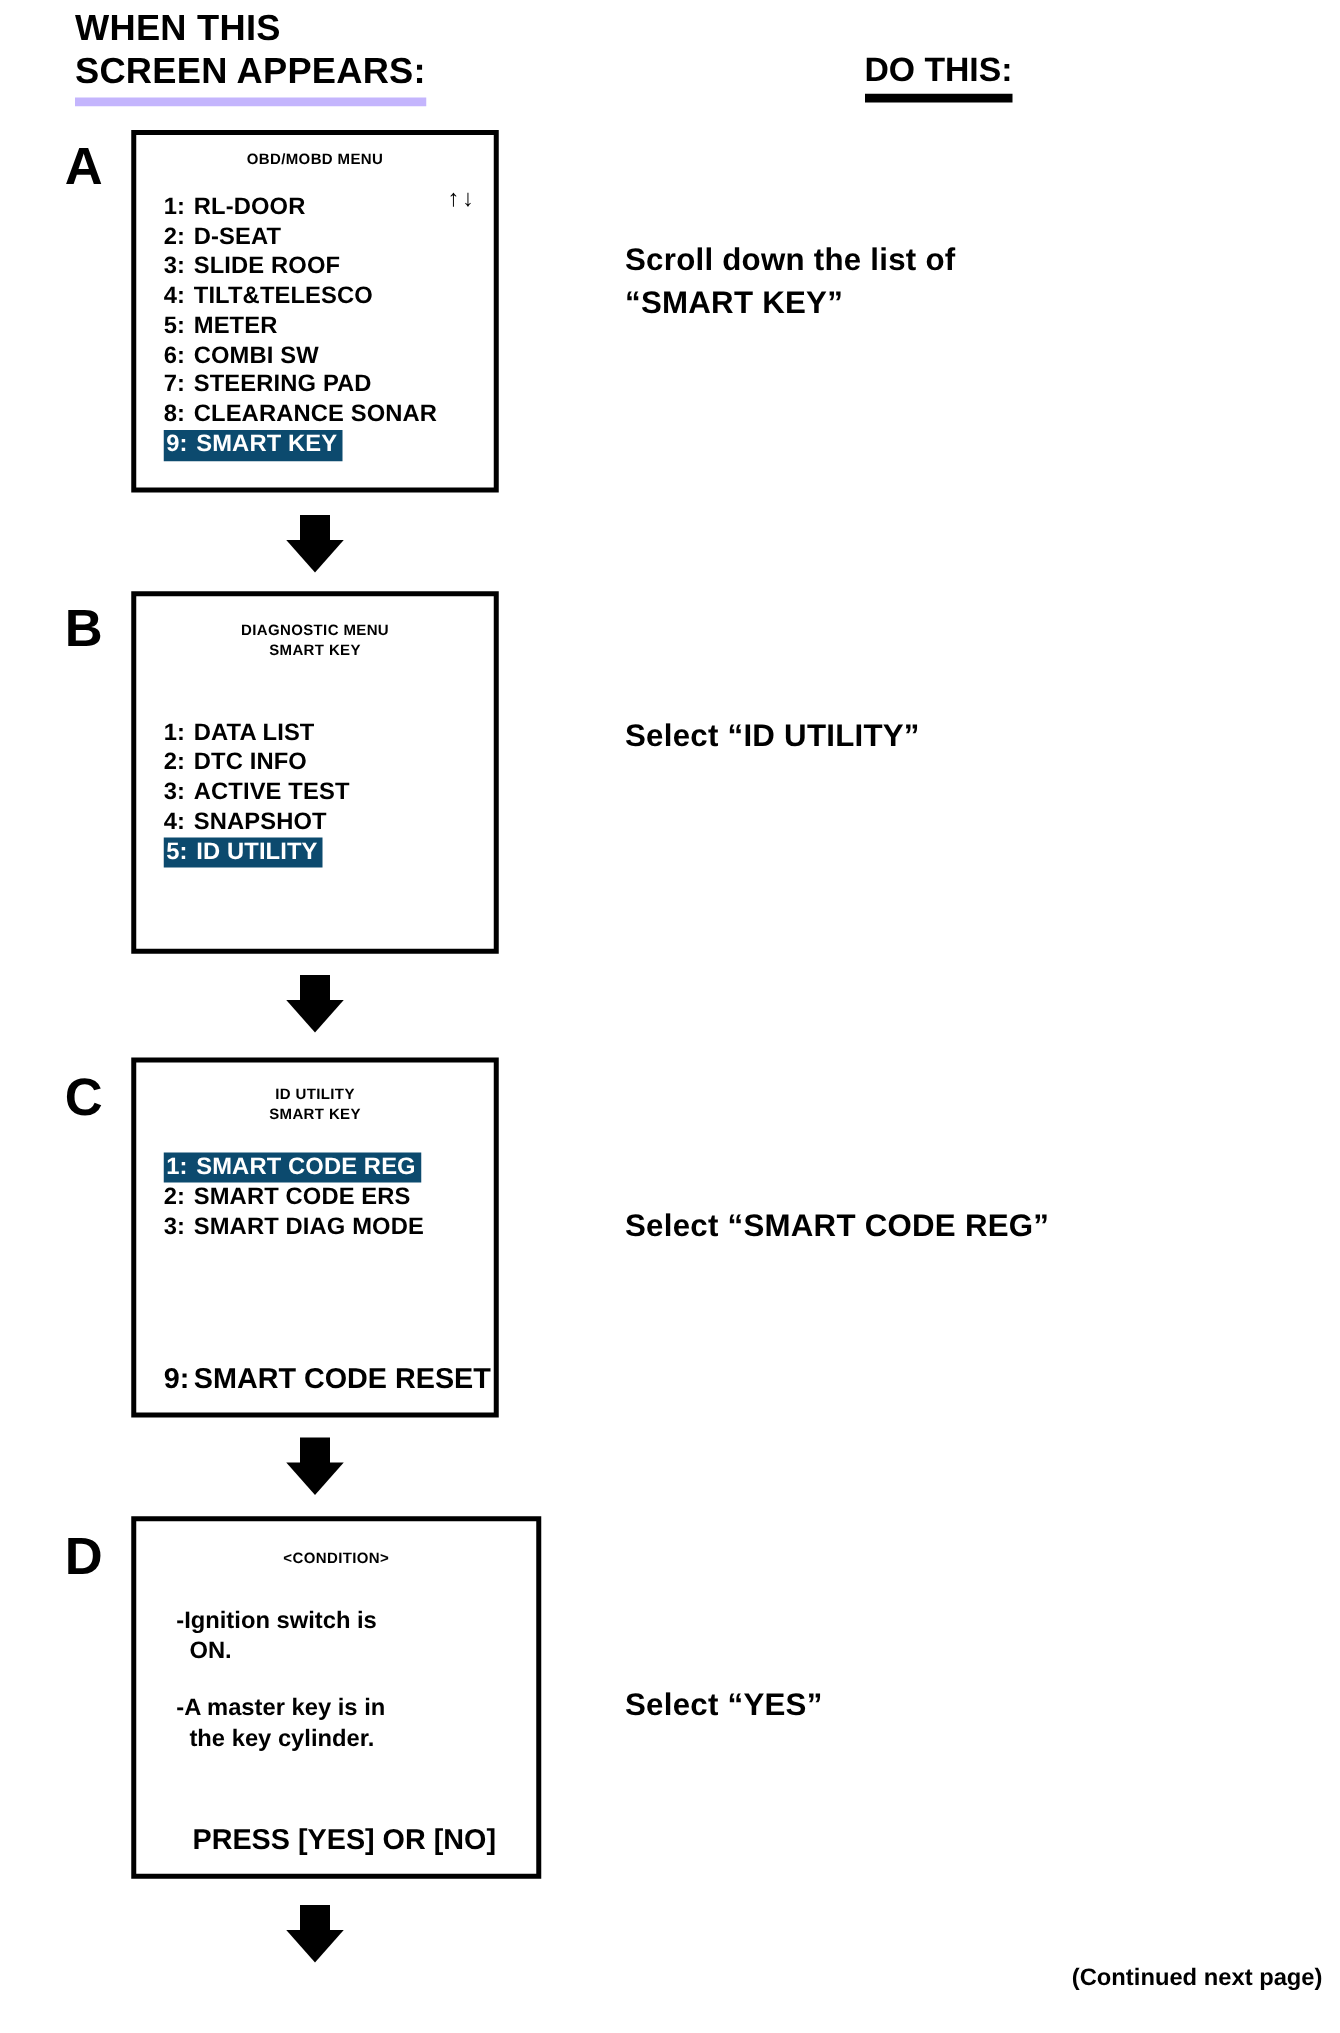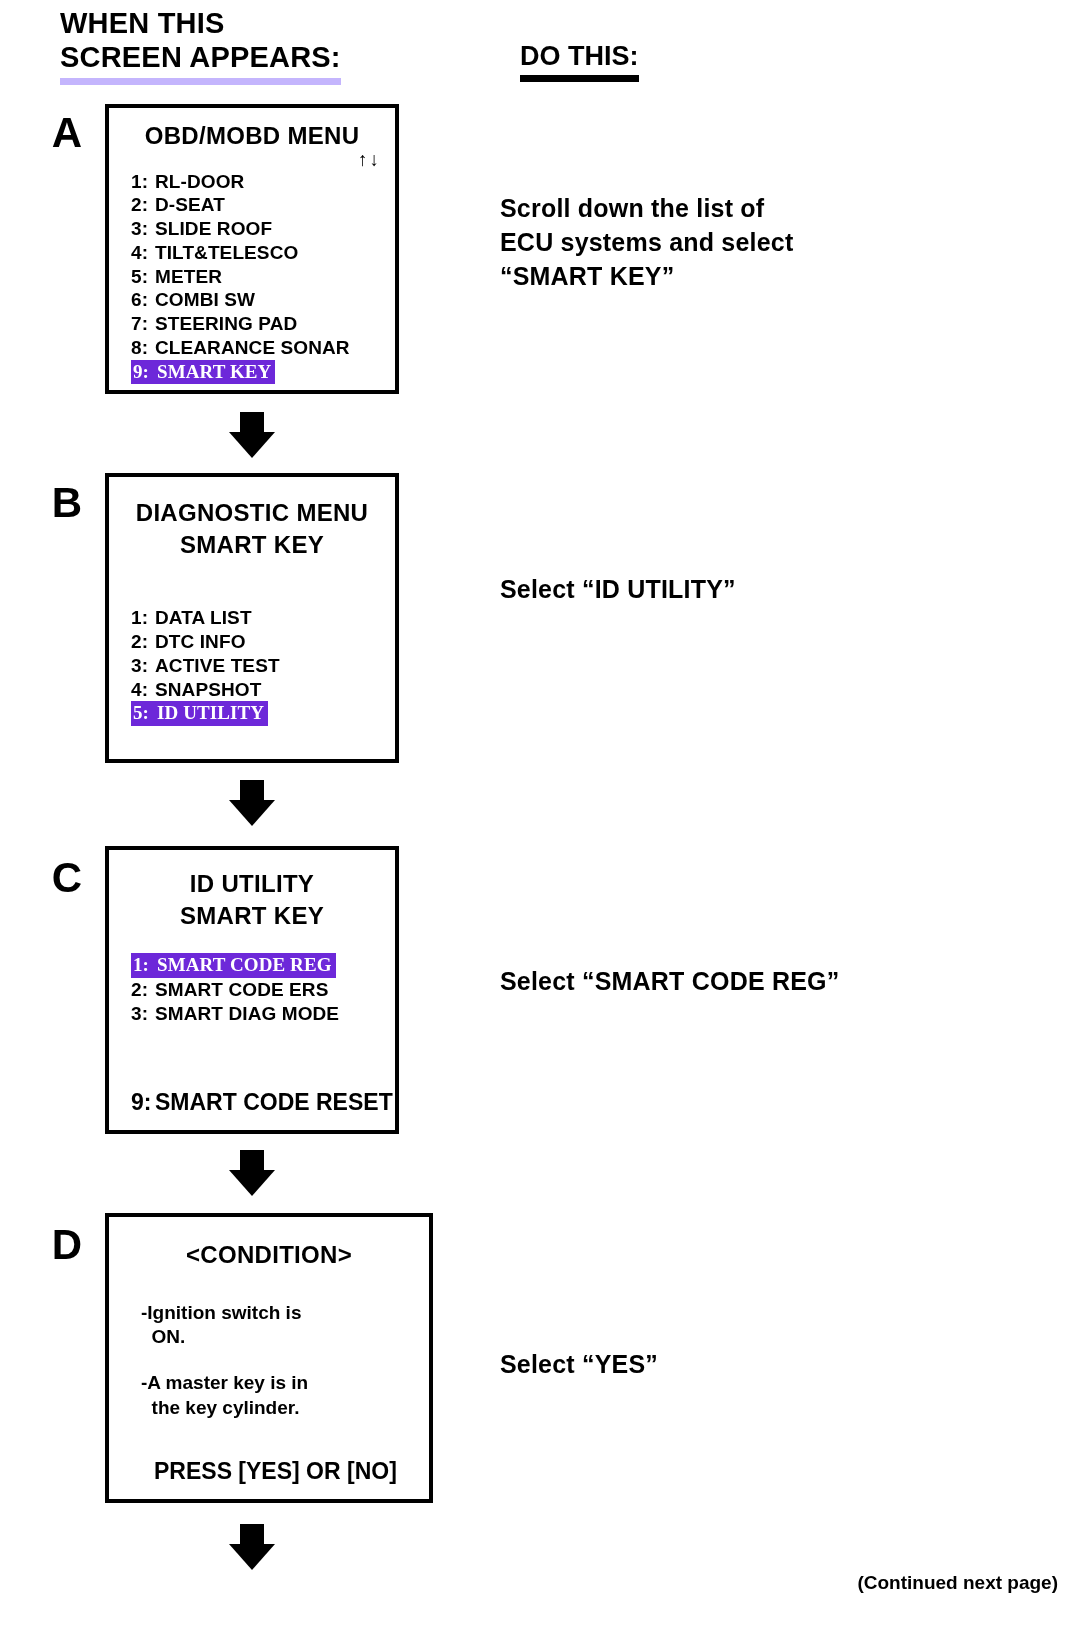--- a/index.html
+++ b/index.html
@@ -31,21 +31,21 @@
   .hdr-left .ul-wrap {
     display: inline-block;
     border-bottom: 7px solid #c4b5fd;
     padding-bottom: 4px;
   }
   .hdr-right {
     position: absolute;
     left: 520px;
     top: 41px;
     width: 290px;
-    text-align: left;
+    text-align: right;
     font-size: 27px;
     font-weight: bold;
   }
   .hdr-right .ul-wrap {
     display: inline-block;
     border-bottom: 7px solid #000;
     padding-bottom: 3px;
   }
 
   
@@ -60,46 +60,45 @@
 
   
   .screen {
     position: absolute;
     border: 4px solid #000;
     background: #fff;
     box-sizing: border-box;
   }
   .scr-title {
     text-align: center;
-    font-size: 24px;
+    font-size: 12px;
     font-weight: bold;
     letter-spacing: 0.3px;
     line-height: 1.32;
   }
   .scr-list {
     margin-top: 0;
   }
   .scr-row {
     font-size: 19px;
     font-weight: bold;
     line-height: 1.25;
     white-space: nowrap;
     display: block;
     letter-spacing: 0.1px;
   }
   .scr-row .num {
     display: inline-block;
     min-width: 24px;
   }
   .scr-row.hl {
-    background: #6d28d9;
+    background: #0c4a6e;
     color: #fff;
     display: inline-block;
     padding: 0 4px 1px 2px;
-    font-family: Liberation Serif, serif;
   }
   .arrows {
     position: absolute;
     font-size: 19px;
     font-weight: bold;
     letter-spacing: 2px;
     line-height: 1;
   }
 
   
@@ -187,21 +186,20 @@
     <div class="scr-row"><span class="num">5:</span><span>METER</span></div>
     <div class="scr-row"><span class="num">6:</span><span>COMBI SW</span></div>
     <div class="scr-row"><span class="num">7:</span><span>STEERING PAD</span></div>
     <div class="scr-row"><span class="num">8:</span><span>CLEARANCE SONAR</span></div>
     <div><span class="scr-row hl"><span class="num">9:</span><span>SMART KEY</span></span></div>
   </div>
 </div>
 
 <div class="instr" style="left:500px; top:192px;">
   <span>Scroll down the list of</span>
-  <span>ECU systems and select</span>
   <span>“SMART KEY”</span>
 </div>
 
 <div class="flow-arrow" style="left:229px; top:412px;">
   <div class="shaft"></div>
     <div class="head"></div>
 </div>
 
 <div class="step-letter" style="left:42px; top:482px;">B</div>
 

